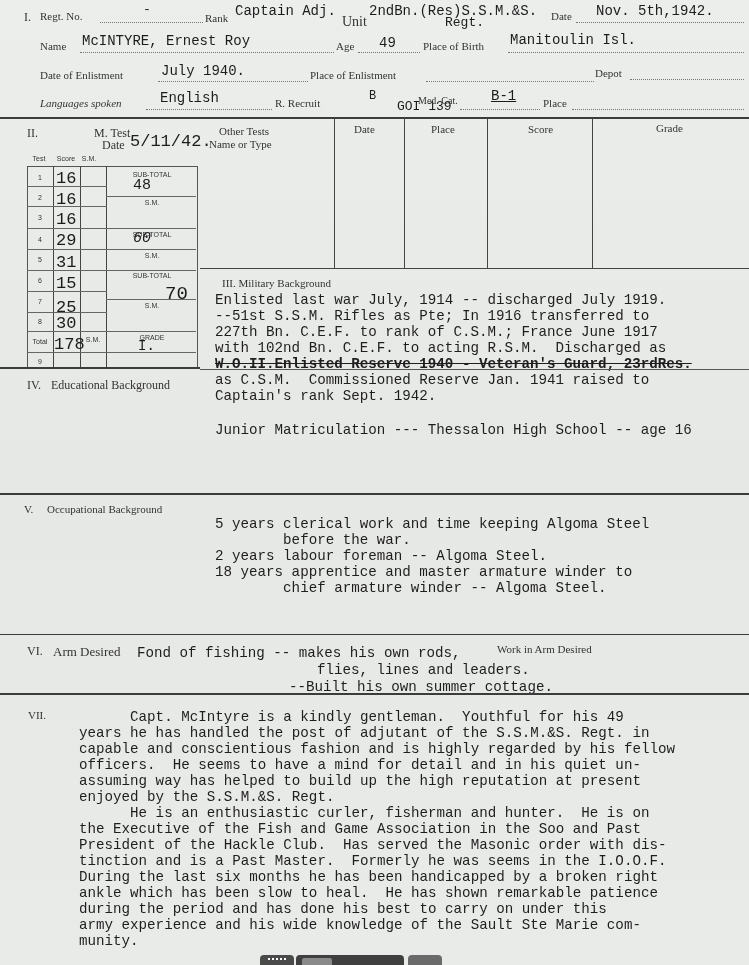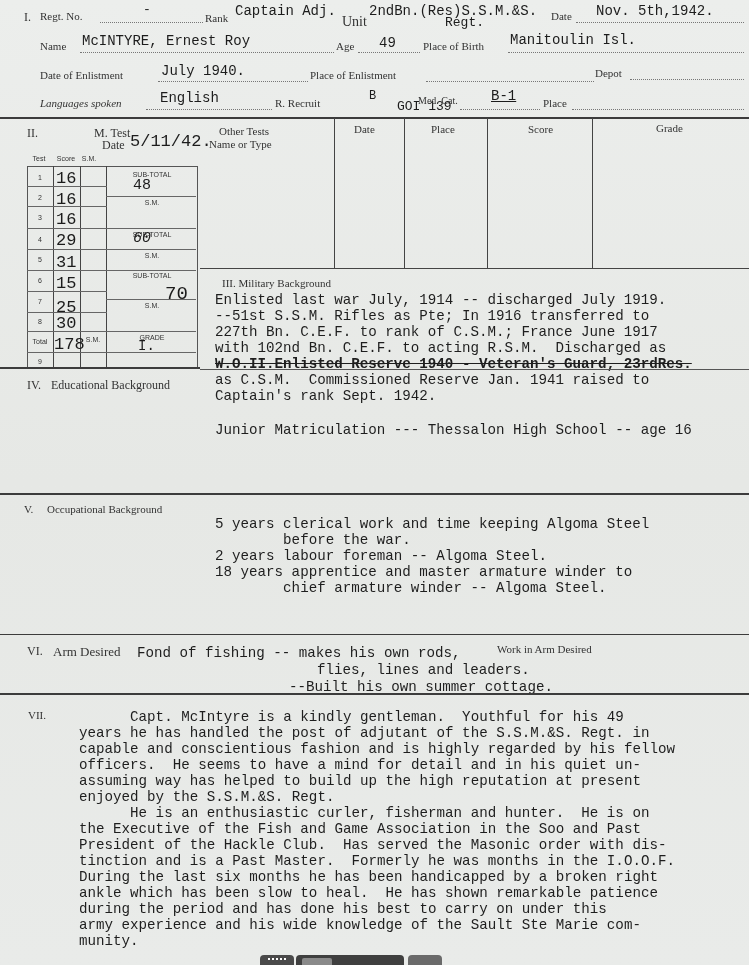--- a/index.html
+++ b/index.html
@@ -192,21 +192,21 @@
   <div class="abs" style="left:79px;top:709px;">
     <div class="tw">      Capt. McIntyre is a kindly gentleman.  Youthful for his 49</div>
     <div class="tw">years he has handled the post of adjutant of the S.S.M.&amp;S. Regt. in</div>
     <div class="tw">capable and conscientious fashion and is highly regarded by his fellow</div>
     <div class="tw">officers.  He seems to have a mind for detail and in his quiet un-</div>
     <div class="tw">assuming way has helped to build up the high reputation at present</div>
     <div class="tw">enjoyed by the S.S.M.&amp;S. Regt.</div>
     <div class="tw">      He is an enthusiastic curler, fisherman and hunter.  He is on</div>
     <div class="tw">the Executive of the Fish and Game Association in the Soo and Past</div>
     <div class="tw">President of the Hackle Club.  Has served the Masonic order with dis-</div>
-    <div class="tw">tinction and is a Past Master.  Formerly he was months in the I.O.O.F.</div>
+    <div class="tw">tinction and is a Past Master.  Formerly he was seems in the I.O.O.F.</div>
     <div class="tw">During the last six months he has been handicapped by a broken right</div>
     <div class="tw">ankle which has been slow to heal.  He has shown remarkable patience</div>
     <div class="tw">during the period and has done his best to carry on under this</div>
     <div class="tw">army experience and his wide knowledge of the Sault Ste Marie com-</div>
     <div class="tw">munity.</div>
   </div>
 
   <div class="toolbar" style="left:260px;width:34px;background:#4a4a4a;">
     <div style="margin:3px 0 0 8px;width:18px;height:2px;border-top:2px dotted #fff;"></div>
   </div>

